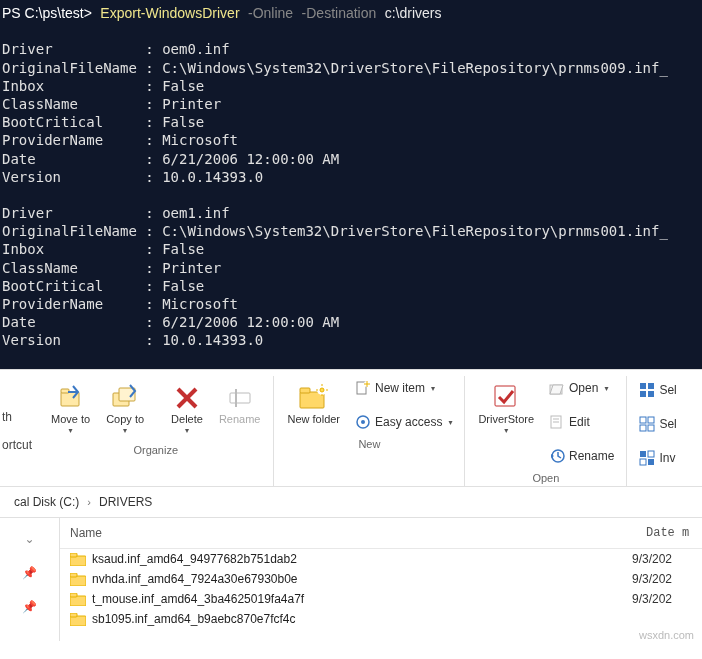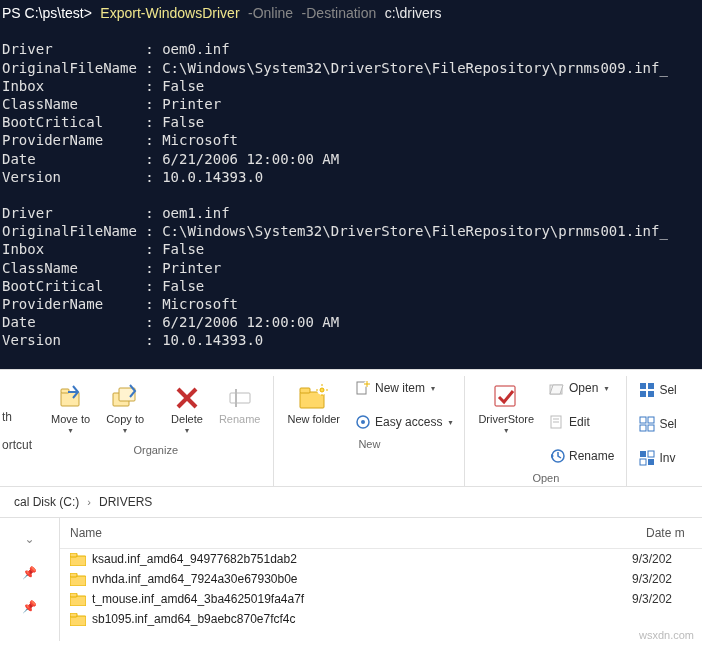--- a/index.html
+++ b/index.html
@@ -29,21 +29,21 @@
   .addr-bar { display: flex; align-items: center; padding: 6px 10px; border-top: 1px solid #e0e0e0; border-bottom: 1px solid #e0e0e0; font-size: 12px; color: #333; }
   .addr-seg { padding: 2px 4px; }
   .addr-arrow { color: #777; font-size: 11px; padding: 0 4px; }
 
   .file-area { display: flex; font-size: 12px; }
   .left-rail { width: 60px; display: flex; flex-direction: column; align-items: center; gap: 20px; padding-top: 14px; border-right: 1px solid #e0e0e0; color: #888; }
   .pin { font-size: 12px; }
   .list-panel { flex: 1; }
   .list-header { display: flex; border-bottom: 1px solid #e8e8e8; color: #555; }
   .col-name { flex: 1; padding: 8px 10px; }
-  .col-date { width: 60px; padding: 8px 4px; }
+  .col-date { width: 60px; padding: 8px 4px; font-family: Liberation Mono, monospace; }
   .file-row { display: flex; align-items: flex-end; padding: 3px 10px; }
   .file-row .folder-ico { width: 16px; height: 13px; margin-right: 6px; }
   .file-row .fname { flex: 1; color: #222; }
   .file-row .fdate { width: 60px; color: #333; }
   .watermark { color: #bbb; font-size: 11px; text-align: right; padding-right: 8px; }
 
   svg { display: block; }
 </style>
 </head>
 <body>

